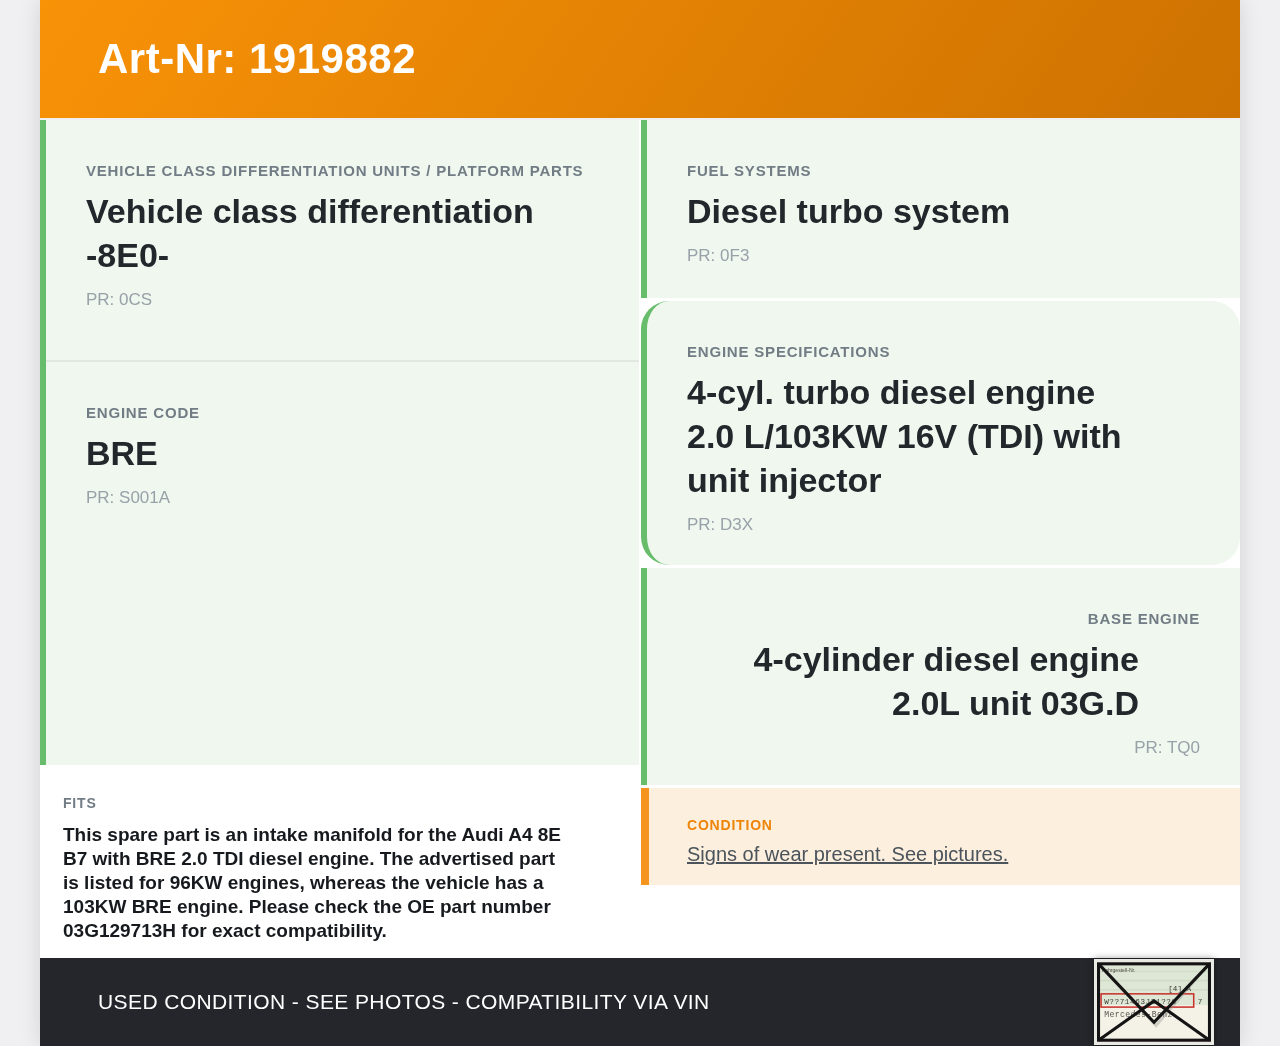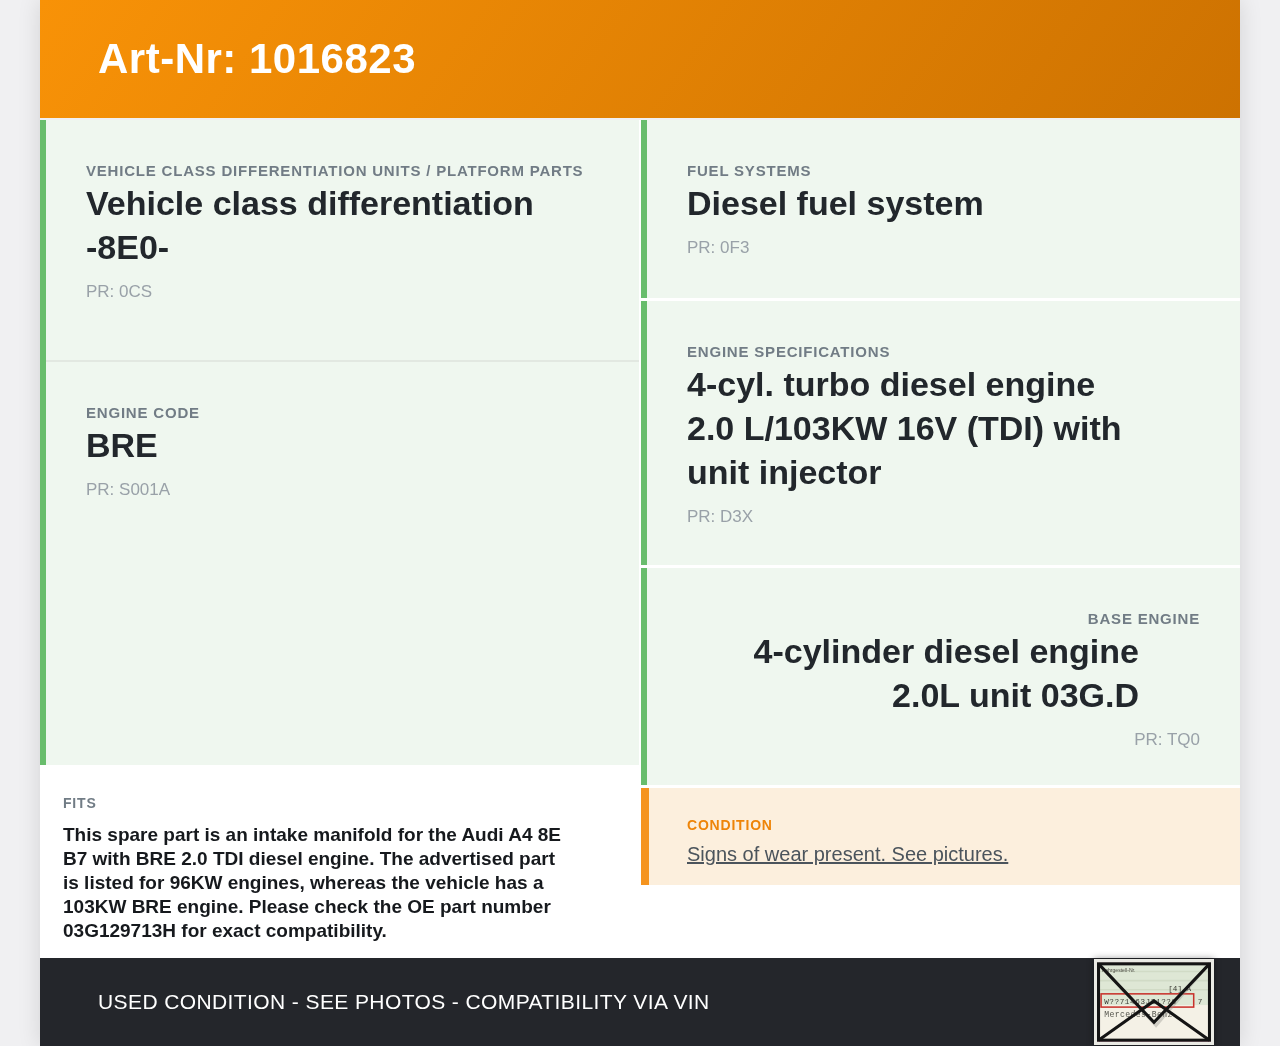--- a/index.html
+++ b/index.html
@@ -70,34 +70,34 @@
   .divider{height:1px;background:var(--divider);margin-left:0;}
   .spec-label{
     color:var(--label-color);
     font-size:15px;
     font-weight:700;
     letter-spacing:.8px;
     line-height:20px;
     text-transform:uppercase;
   }
   .spec-value{
-    margin-top:0;
+    margin-top:8px;
     color:var(--title-color);
     font-size:34px;
     line-height:44px;
     font-weight:700;
   }
   .pr{
     margin-top:13px;
     color:var(--pr-color);
     font-size:17px;
   }
   
   .card.fuel{height:178px;}
-  .card.engine-spec{height:264px;}
+  .card.engine-spec{height:264px;border-radius:28px;}
   .card.base-engine{height:217px;text-align:right;}
   .col.right .spec-value{max-width:452px;}
   .condition{
     height:97px;
     background:var(--condition-bg);
     border-left:8px solid var(--orange-accent);
     padding:27px 40px 0 38px;
   }
   .condition .spec-label{color:var(--condition-label);font-size:14px;}
   .condition-text{
@@ -148,21 +148,21 @@
     box-shadow:0 0 7px rgba(0,0,0,.45);
   }
   .vin-stamp svg{display:block;width:100%;height:100%;}
 </style>
 </head>
 <body>
 
 <div class="sheet">
 
   <header class="banner">
-    <h1>Art-Nr: 1016823</h1>
+    <h1>Art-Nr: 1919882</h1>
   </header>
 
   <div class="columns">
 
     <div class="col left">
       <div class="green-block">
         <section class="section s1">
           <div class="spec-label">VEHICLE CLASS DIFFERENTIATION UNITS / PLATFORM PARTS</div>
           <h2 class="spec-value">Vehicle class differentiation -8E0-</h2>
           <div class="pr">PR: 0CS</div>
@@ -178,21 +178,21 @@
 
       <section class="fits">
         <div class="spec-label">FITS</div>
         <p class="fits-text">This spare part is an intake manifold for the Audi A4 8E B7 with BRE 2.0 TDI diesel engine. The advertised part is listed for 96KW engines, whereas the vehicle has a 103KW BRE engine. Please check the OE part number 03G129713H for exact compatibility.</p>
       </section>
     </div>
 
     <div class="col right">
       <section class="card fuel">
         <div class="spec-label">FUEL SYSTEMS</div>
-        <h2 class="spec-value">Diesel fuel system</h2>
+        <h2 class="spec-value">Diesel turbo system</h2>
         <div class="pr">PR: 0F3</div>
       </section>
 
       <section class="card engine-spec">
         <div class="spec-label">ENGINE SPECIFICATIONS</div>
         <h2 class="spec-value">4-cyl. turbo diesel engine 2.0 L/103KW 16V (TDI) with unit injector</h2>
         <div class="pr">PR: D3X</div>
       </section>
 
       <section class="card base-engine">

